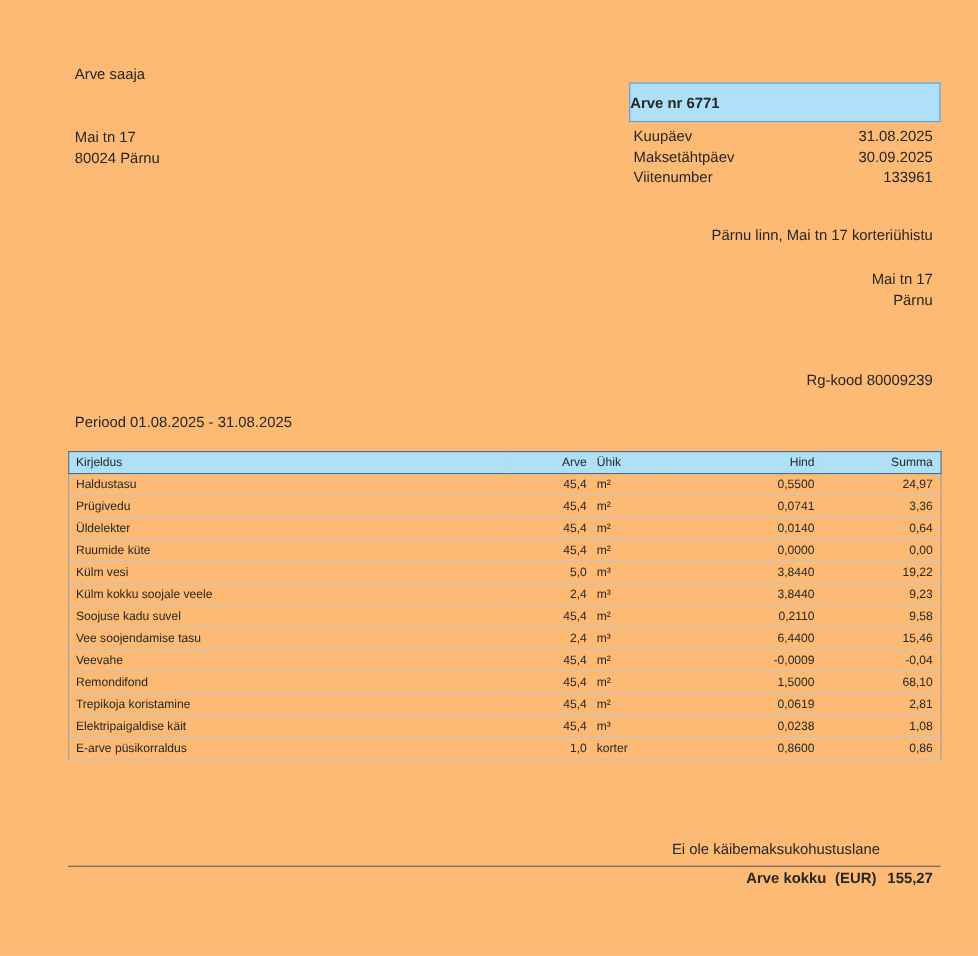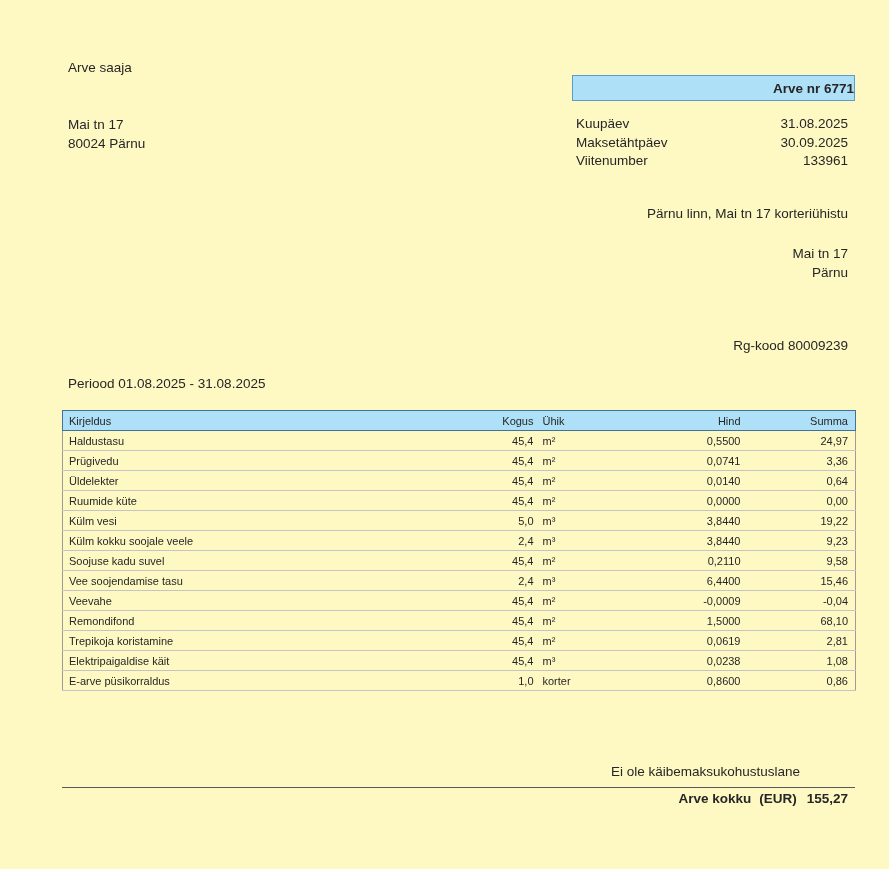--- a/index.html
+++ b/index.html
@@ -1,30 +1,30 @@
 <!DOCTYPE html>
 <html><head>
 <meta charset="utf-8">
 <style>
   html,body{margin:0;padding:0;background:#ffffff;}
   body{
     width:889px;height:869px;
     font-family:"Liberation Sans", sans-serif;
     font-size:13.5px;color:#262626;
   }
-  .page{position:relative;width:889px;height:869px;background:#fef9c3;overflow:hidden;}
+  .page{position:relative;width:889px;height:869px;background:#fdba74;overflow:hidden;}
   .abs{position:absolute;}
 
   .recipient-label{left:68px;top:60px;}
   .recipient-address{left:68px;top:116px;line-height:18.5px;}
 
   .invoice-number-box{
-    left:572px;top:75px;width:283px;height:26px;box-sizing:border-box;
+    left:572px;top:75px;width:283px;height:36px;box-sizing:border-box;
     background:#aee0f8;border:1px solid #5b9bd5;
-    display:flex;align-items:center;justify-content:flex-end;
+    display:flex;align-items:center;justify-content:flex-start;
     font-weight:bold;
   }
 
   .meta{left:576px;top:115px;width:272px;}
   .meta-row{display:flex;justify-content:space-between;line-height:18.6px;}
 
   .issuer-name{right:41px;top:206px;font-weight:normal;text-align:right;}
   .issuer-address{right:41px;top:245px;text-align:right;line-height:18.5px;}
   .reg-code{right:41px;top:338px;}
 
@@ -106,21 +106,21 @@
     <colgroup>
       <col style="width:400px">
         <col style="width:78px">
         <col style="width:68px">
         <col style="width:139px">
         <col style="width:108px">
     </colgroup>
     <thead>
       <tr>
         <th class="al">Kirjeldus</th>
-        <th class="ar">Kogus</th>
+        <th class="ar">Arve</th>
         <th class="al c-uhik">Ühik</th>
         <th class="ar">Hind</th>
         <th class="ar">Summa</th>
       </tr>
     </thead>
     <tbody>
         <tr>
           <td class="al">Haldustasu</td>
           <td class="ar">45,4</td>
           <td class="al c-uhik">m²</td>

